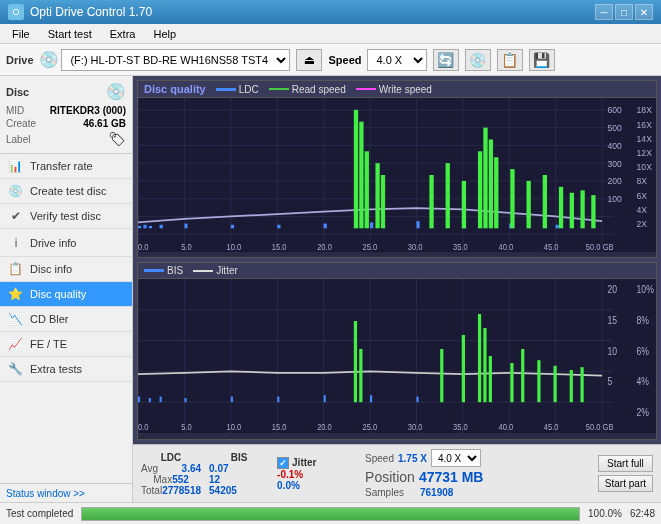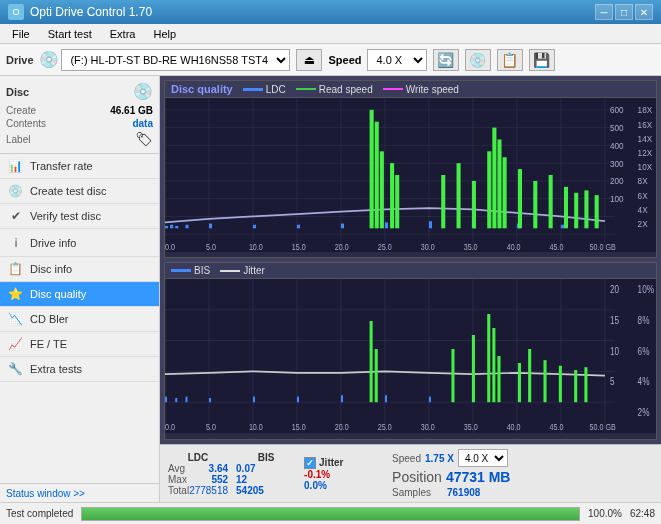--- a/index.html
+++ b/index.html
@@ -78,21 +78,21 @@
     }
 
     
     .main-layout {
       display: flex;
       height: calc(524px - 24px - 20px - 32px - 22px);
     }
 
     
     .sidebar {
-      width: 160px;
+      width: 133px;
       background: #f0f0f0;
       border-right: 1px solid #ccc;
       display: flex;
       flex-direction: column;
     }
 
     
     .disc-panel {
       padding: 6px;
       background: #f0f0f0;
@@ -255,26 +255,26 @@
 <div class="main-layout" style="position:relative;">
 
   <div class="sidebar">
 
     <div class="disc-panel">
       <div class="disc-panel-header">
         <span class="disc-title">Disc</span>
         <span class="disc-icon">💿</span>
       </div>
       <div class="disc-row">
+        <span class="disc-row-label">MID</span>
+        <span class="disc-row-value">RITEKDR3 (000)</span>
+      </div>
+      <div class="disc-row">
         <span class="disc-row-label">Create</span>
         <span class="disc-row-value">46.61 GB</span>
-      </div>
-      <div class="disc-row">
-        <span class="disc-row-label">Contents</span>
-        <span class="disc-row-value blue">data</span>
       </div>
       <div class="label-row">
         <span class="disc-row-label">Label</span>
         <span class="label-icon">🏷</span>
       </div>
     </div>
 
     <div class="nav-item">
       <span class="nav-icon">📊</span>
       <span>Transfer rate</span>
@@ -517,27 +517,27 @@
     </div>
 
     <div style="background:#e8e8e8; border-top:1px solid #bbb; padding:4px 8px; display:flex; gap:8px; align-items:center;">
 
       <div style="display:flex;flex-direction:column;min-width:60px;">
         <div style="text-align:center;font-size:10px;font-weight:bold;color:#333;">LDC</div>
         <div style="display:flex;justify-content:space-between;font-size:10px;">
           <span style="color:#555;">Avg</span>
           <span style="color:#0055cc;font-weight:bold;">3.64</span>
         </div>
-        <div style="display:flex;justify-content:space-between;font-size:10px;">
+        <div style="display:flex;justify-content:center;font-size:10px;">
           <span style="color:#555;">Max</span>
           <span style="color:#0055cc;font-weight:bold;">552</span>
         </div>
         <div style="display:flex;justify-content:space-between;font-size:10px;">
           <span style="color:#555;">Total</span>
-          <span style="color:#0055cc;font-weight:normal;">2778518</span>
+          <span style="color:#0055cc;font-weight:bold;">2778518</span>
         </div>
       </div>
 
       <div style="display:flex;flex-direction:column;min-width:60px;">
         <div style="text-align:center;font-size:10px;font-weight:bold;color:#333;">BIS</div>
         <div style="display:flex;justify-content:space-between;font-size:10px;">
           <span style="color:#0055cc;font-weight:bold;">0.07</span>
         </div>
         <div style="display:flex;justify-content:space-between;font-size:10px;">
           <span style="color:#0055cc;font-weight:bold;">12</span>
@@ -571,20 +571,24 @@
         <div style="display:flex;gap:4px;align-items:flex-start;font-size:14px;">
           <span style="color:#555;">Position</span>
           <span style="color:#0055cc;font-weight:bold;">47731 MB</span>
         </div>
         <div style="display:flex;gap:16px;align-items:center;font-size:10px;">
           <span style="color:#555;">Samples</span>
           <span style="color:#0055cc;font-weight:bold;">761908</span>
         </div>
       </div>
 
+      <div style="display:flex;flex-direction:column;gap:3px;margin-left:auto;">
+        <button class="start-btn">Start full</button>
+        <button class="start-btn">Start part</button>
+      </div>
     </div>
   </div>
 </div>
 
 <div class="bottom-bar">
   <span class="status-text">Test completed</span>
   <div class="progress-container">
     <div class="progress-fill" style="width:100%;"></div>
   </div>
   <span class="status-text">100.0%</span>

